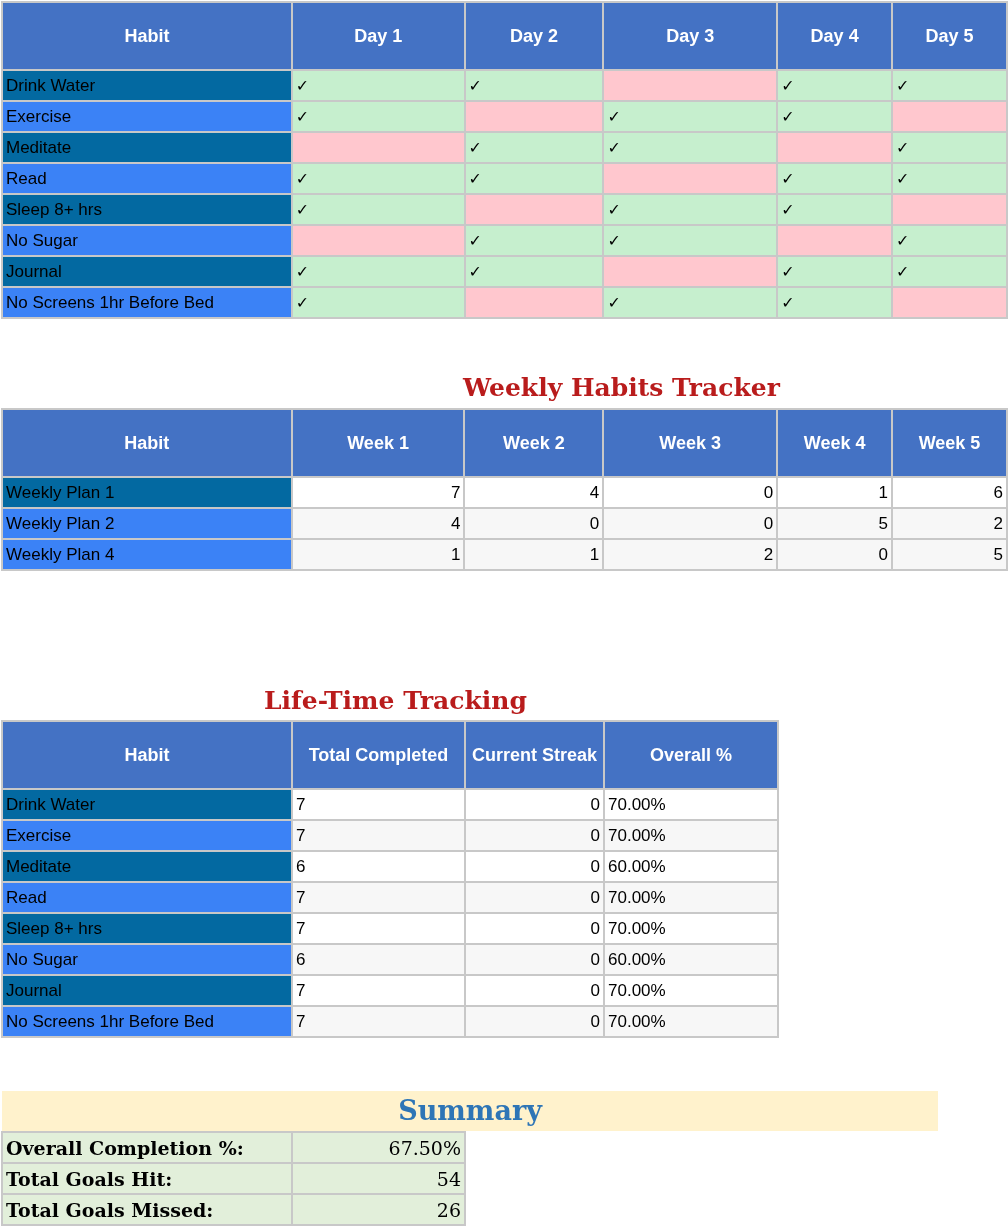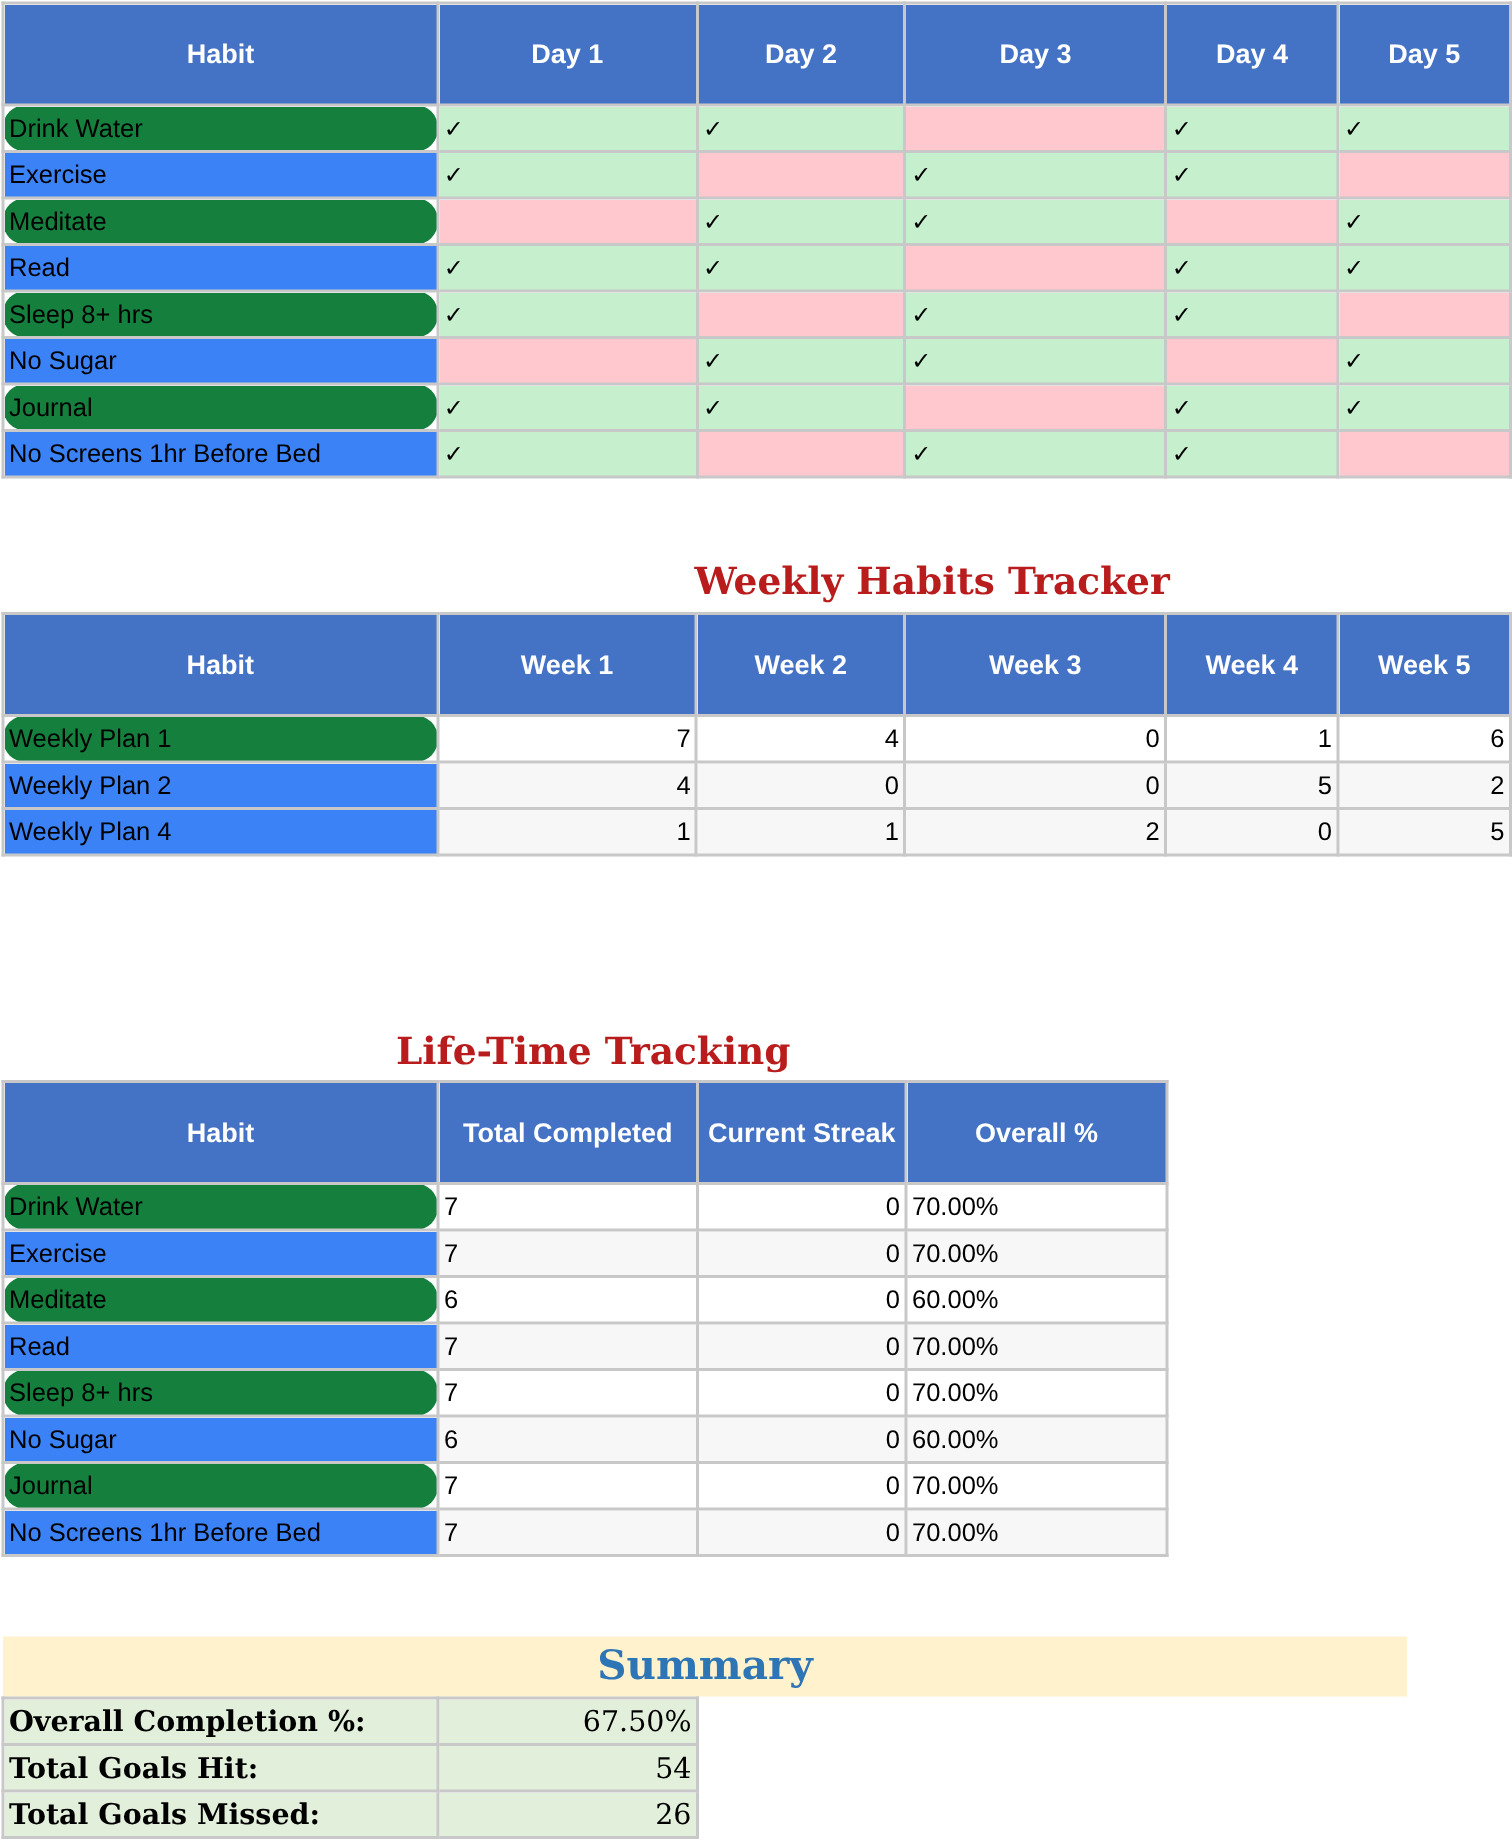--- a/index.html
+++ b/index.html
@@ -3,21 +3,21 @@
 <meta charset="utf-8">
 <style>
   html, body { margin:0; padding:0; background:#ffffff; }
   body { width:1008px; height:1227px; position:relative; overflow:hidden;
          font-family:"Liberation Sans", sans-serif; color:#000; }
   table { border-collapse:collapse; table-layout:fixed; position:absolute; left:1px; }
   td, th { border:2px solid #c8c8c8; padding:0 3px; overflow:hidden; white-space:nowrap;
            font-size:17px; box-sizing:border-box; }
   th { background:#4472c4; color:#ffffff; font-weight:bold; text-align:center; height:68px; font-size:18px; }
   td { height:31px; }
-  tr.odd td.label { background:#15803d;border-radius:15px; }
+  tr.odd td.label { background:#0369a1; }
   tr.even td.label { background:#3b82f6; }
   tr.odd td.plain { background:#ffffff; }
   tr.even td.plain { background:#f7f7f7; }
   td.done { background:#c6efce; }
   td.miss { background:#ffc7ce; }
   td.num { text-align:right; }
   .section-title { position:absolute; font-family:"DejaVu Serif", serif; font-weight:bold;
                    color:#b91c1c; font-size:25px; white-space:nowrap; }
   #daily { top:1px; }
   #weekly { top:408px; }

